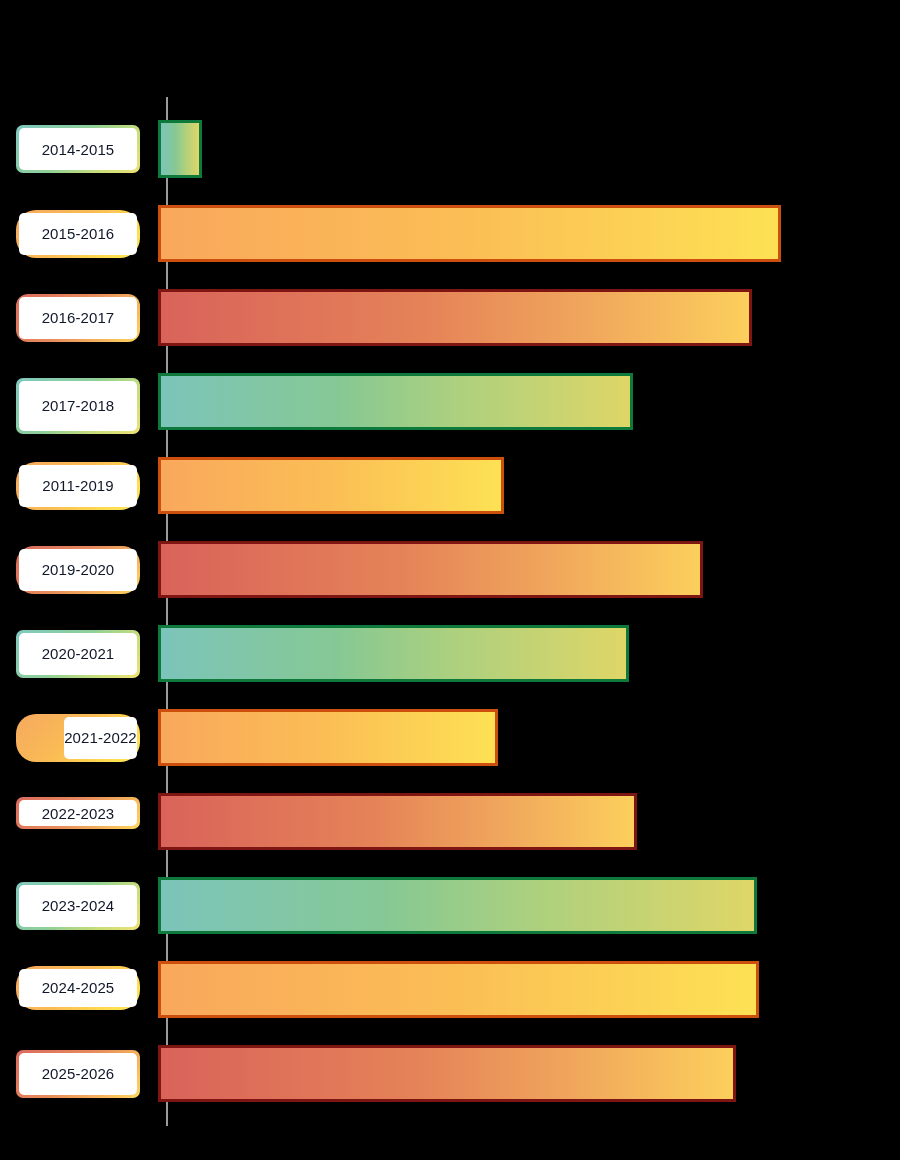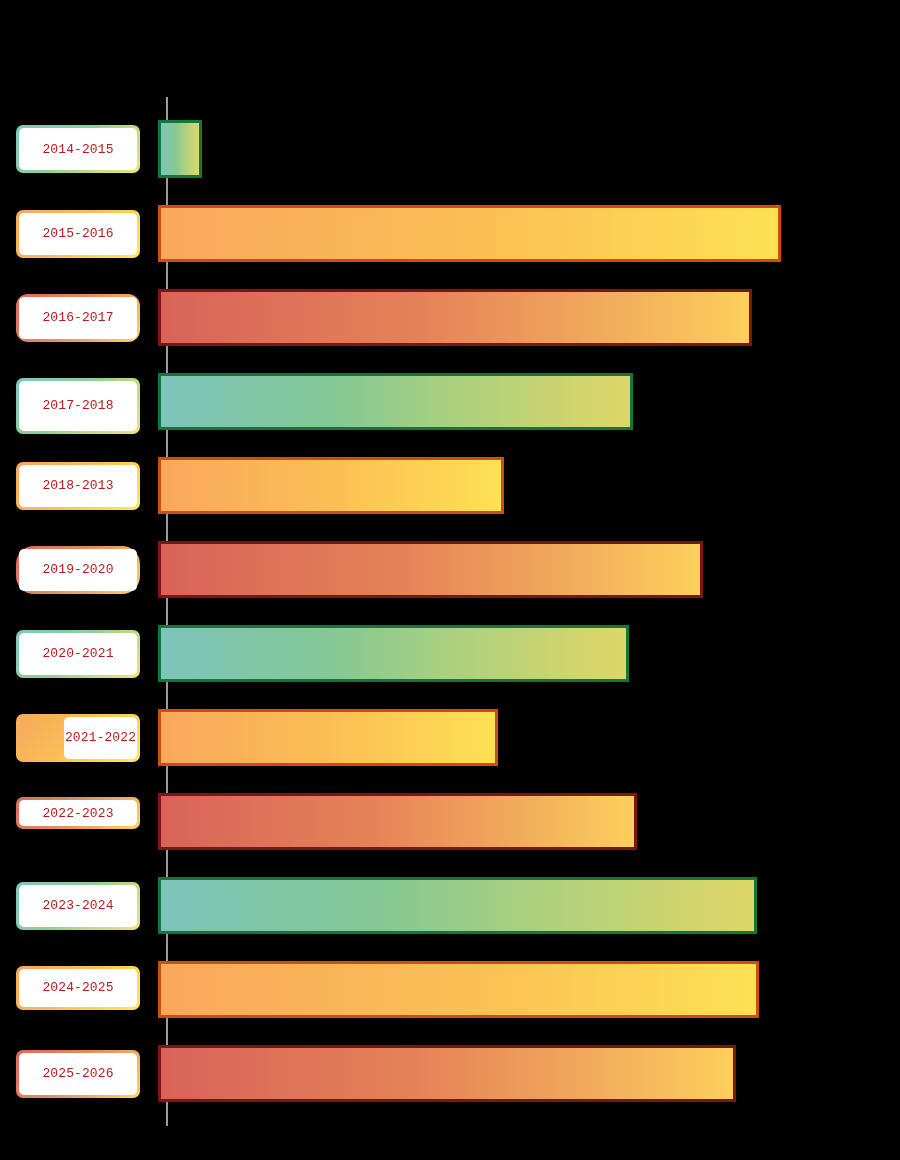--- a/index.html
+++ b/index.html
@@ -58,37 +58,38 @@
     justify-content: center;
     border-radius: 7px;
     padding: 3px;
     z-index: 5;
   }
   .label-pill.theme-green {
     background: linear-gradient(135deg, #7fc8c0 0%, #8ecf97 45%, #c9dd79 75%, #efe274 100%);
   }
   .label-pill.theme-orange {
     background: linear-gradient(135deg, #f6a95f 0%, #fabb55 45%, #fdd84f 75%, #ffe95a 100%);
+    border-radius: 20px;
   }
   .label-pill.theme-red {
     background: linear-gradient(135deg, #dc6a5e 0%, #e78a5c 45%, #f5b65c 78%, #ffd85e 100%);
   }
   .label-pill .pill-inner {
     width: 100%;
     height: 100%;
     background: #ffffff;
     border-radius: 5px;
     display: flex;
     align-items: center;
     justify-content: center;
   }
   .label-pill .pill-text {
-    font-family: Liberation Mono, monospace;
-    font-size: 13px;
-    color: #b91c1c;
+    font-family: Liberation Sans, sans-serif;
+    font-size: 15px;
+    color: #0f172a;
     letter-spacing: 0.1px;
     white-space: nowrap;
     line-height: 1;
   }
 </style>
 </head>
 <body>
 
 <div id="chart-root">
 
@@ -124,21 +125,21 @@
           <span class="pill-text">2016-2017</span>
         </div>
       </div>
       <div class="label-pill theme-green" style="left: 16px; width: 124px; height: 56px; top: 377.5px;">
         <div class="pill-inner">
           <span class="pill-text">2017-2018</span>
         </div>
       </div>
       <div class="label-pill theme-orange" style="left: 16px; width: 124px; height: 48px; top: 461.5px;">
         <div class="pill-inner">
-          <span class="pill-text">2018-2013</span>
+          <span class="pill-text">2011-2019</span>
         </div>
       </div>
       <div class="label-pill theme-red" style="left: 16px; width: 124px; height: 48px; top: 545.5px; border-radius: 18px;">
         <div class="pill-inner">
           <span class="pill-text">2019-2020</span>
         </div>
       </div>
       <div class="label-pill theme-green" style="left: 16px; width: 124px; height: 48px; top: 629.5px;">
         <div class="pill-inner">
           <span class="pill-text">2020-2021</span>

